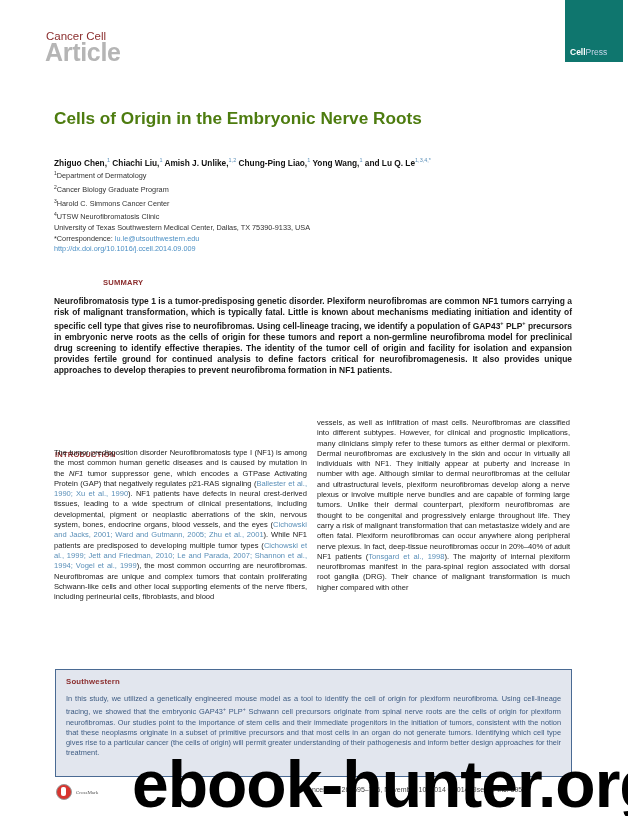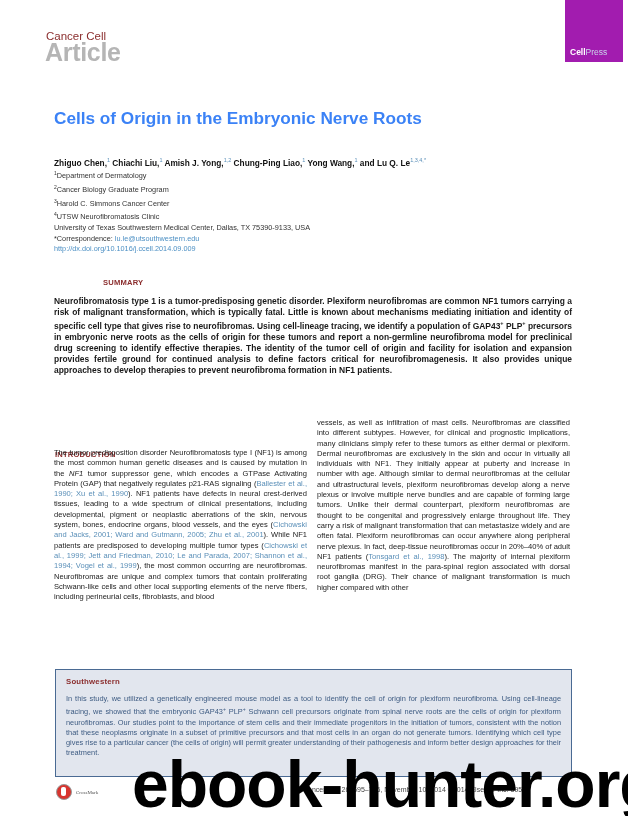--- a/index.html
+++ b/index.html
@@ -4,31 +4,31 @@
 <style>
   html, body { margin: 0; padding: 0; }
   body {
     width: 628px; height: 816px; position: relative; overflow: hidden;
     background: #ffffff; color: #1a1a1a;
     font-family: "Liberation Sans", sans-serif;
   }
   .journal { position: absolute; left: 46px; top: 30px; font-size: 11.5px; color: #8b2e2e; }
   .article-type { position: absolute; left: 45px; top: 38px; font-size: 25px; font-weight: bold; color: #b5b5b5; letter-spacing: -0.3px; }
   .cellpress-box {
-    position: absolute; left: 565px; top: 0; width: 58px; height: 62px; background: #a21caf; text-align: right;
+    position: absolute; left: 565px; top: 0; width: 58px; height: 62px; background: #0f766e; text-align: right;
   }
   .cellpress-logo {
     position: absolute; left: 5px; bottom: 5px; font-size: 8.5px; color: #ffffff;
   }
   .cellpress-logo b { font-weight: bold; }
   .cellpress-logo span { color: #c9d6ea; }
 
   .title {
     position: absolute; left: 54px; top: 108px; width: 520px;
-    font-size: 17.2px; font-weight: bold; line-height: 21px; color: #3b82f6;
+    font-size: 17.2px; font-weight: bold; line-height: 21px; color: #4d7c0f;
   }
   .title div { white-space: nowrap; }
 
   .authors { position: absolute; left: 54px; top: 157px; font-size: 8.3px; font-weight: bold; color: #111; white-space: nowrap; }
   .authors sup { font-weight: normal; font-size: 5.5px; color: #5a8fb8; }
   .affils { position: absolute; left: 54px; top: 168px; font-size: 7.3px; line-height: 10.4px; color: #333; }
   .affils sup { font-size: 5px; }
   .affils .link { color: #4d90c4; }
 
   .section-head { position: absolute; font-size: 7.6px; font-weight: bold; color: #8b2e2e; letter-spacing: 0.2px; }
@@ -76,21 +76,21 @@
 <div class="journal">Cancer Cell</div>
 <div class="article-type">Article</div>
 <div class="cellpress-box">
   <div class="cellpress-logo"><b>Cell</b><span>Press</span></div>
 </div>
 
 <div class="title">
   <div>Cells of Origin in the Embryonic Nerve Roots</div>
 </div>
 
-<div class="authors" id="authors"><span>Zhiguo Chen,</span><sup>1</sup><span> Chiachi Liu,</span><sup>1</sup><span> Amish J. Yong,</span><sup>1,2</sup><span> Chung-Ping Liao,</span><sup>1</sup><span> Yong Wang,</span><sup>1</sup><span> and Lu Q. Le</span><sup>1,3,4,*</sup></div>
+<div class="authors" id="authors"><span>Zhiguo Chen,</span><sup>1</sup><span> Chiachi Liu,</span><sup>1</sup><span> Amish J. Unlike,</span><sup>1,2</sup><span> Chung-Ping Liao,</span><sup>1</sup><span> Yong Wang,</span><sup>1</sup><span> and Lu Q. Le</span><sup>1,3,4,*</sup></div>
 
 <div class="affils">
   <div id="affil-list">
       <div><sup>1</sup>Department of Dermatology</div>
       <div><sup>2</sup>Cancer Biology Graduate Program</div>
       <div><sup>3</sup>Harold C. Simmons Cancer Center</div>
       <div><sup>4</sup>UTSW Neurofibromatosis Clinic</div>
     </div>
   <div>University of Texas Southwestern Medical Center, Dallas, TX 75390-9133, USA</div>
   <div><span>*Correspondence: </span><span class="link">lu.le@utsouthwestern.edu</span></div>

